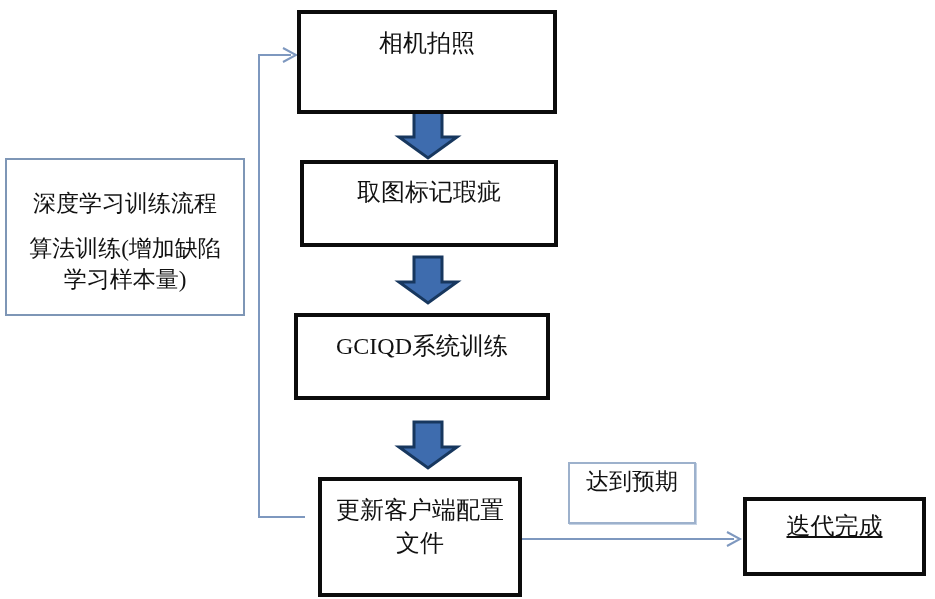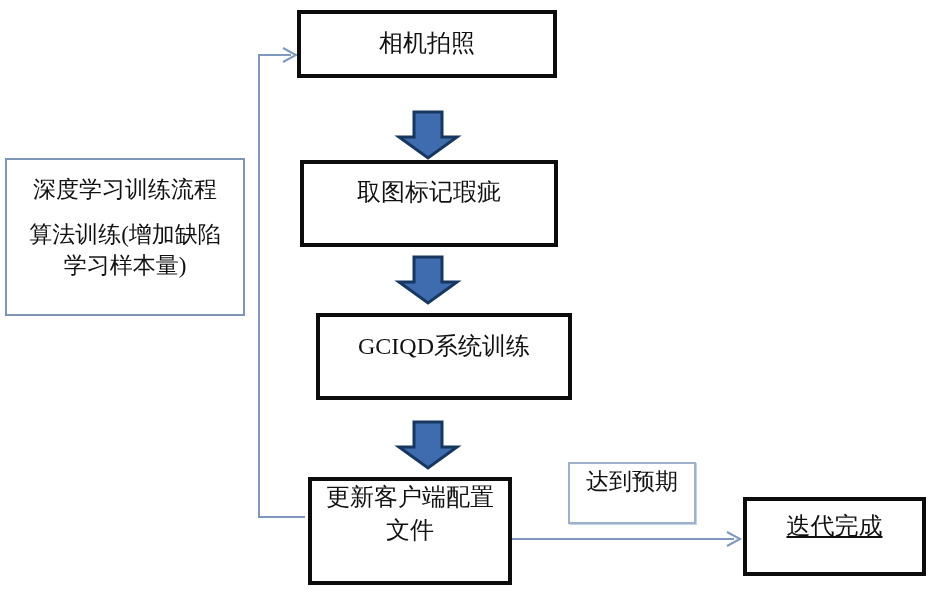--- a/index.html
+++ b/index.html
@@ -29,31 +29,31 @@
     background: #ffffff;
     text-align: center;
   }
   .box.thick {
     border: 4px solid #0c0c0c;
   }
   .box .label {
     font-size: 24px;
     line-height: 30px;
   }
-  .box-camera { left: 297px; top: 10px;  width: 260px; height: 68px;  padding-top: 14px; }
+  .box-camera { left: 297px; top: 10px;  width: 260px; height: 104px;  padding-top: 14px; }
   .box-mark   { left: 300px; top: 160px; width: 258px; height: 87px;  padding-top: 13px; }
-  .box-train  { left: 316px; top: 313px; width: 256px; height: 87px;  padding-top: 14px; }
-  .box-update { left: 308px; top: 477px; width: 204px; height: 108px; }
+  .box-train  { left: 294px; top: 313px; width: 256px; height: 87px;  padding-top: 14px; }
+  .box-update { left: 318px; top: 477px; width: 204px; height: 120px; padding-top: 13px; }
   .box-update .label { line-height: 33px; }
   .box-done   { left: 743px; top: 497px; width: 183px; height: 79px;  padding-top: 10px; text-decoration: underline; }
 
   .box-note {
     left: 5px; top: 158px; width: 240px; height: 158px;
     border: 2px solid #7e96b6;
-    padding-top: 14px;
+    padding-top: 28px;
     font-size: 23px;
     line-height: 31px;
   }
   .note-gap { margin-top: 14px; }
 
   .box-expect {
     left: 568px; top: 462px; width: 128px; height: 62px;
     border: 2px solid #9db1cc;
     box-shadow: 1px 1px 0 #c4d2e4;
     padding-top: 2px;

